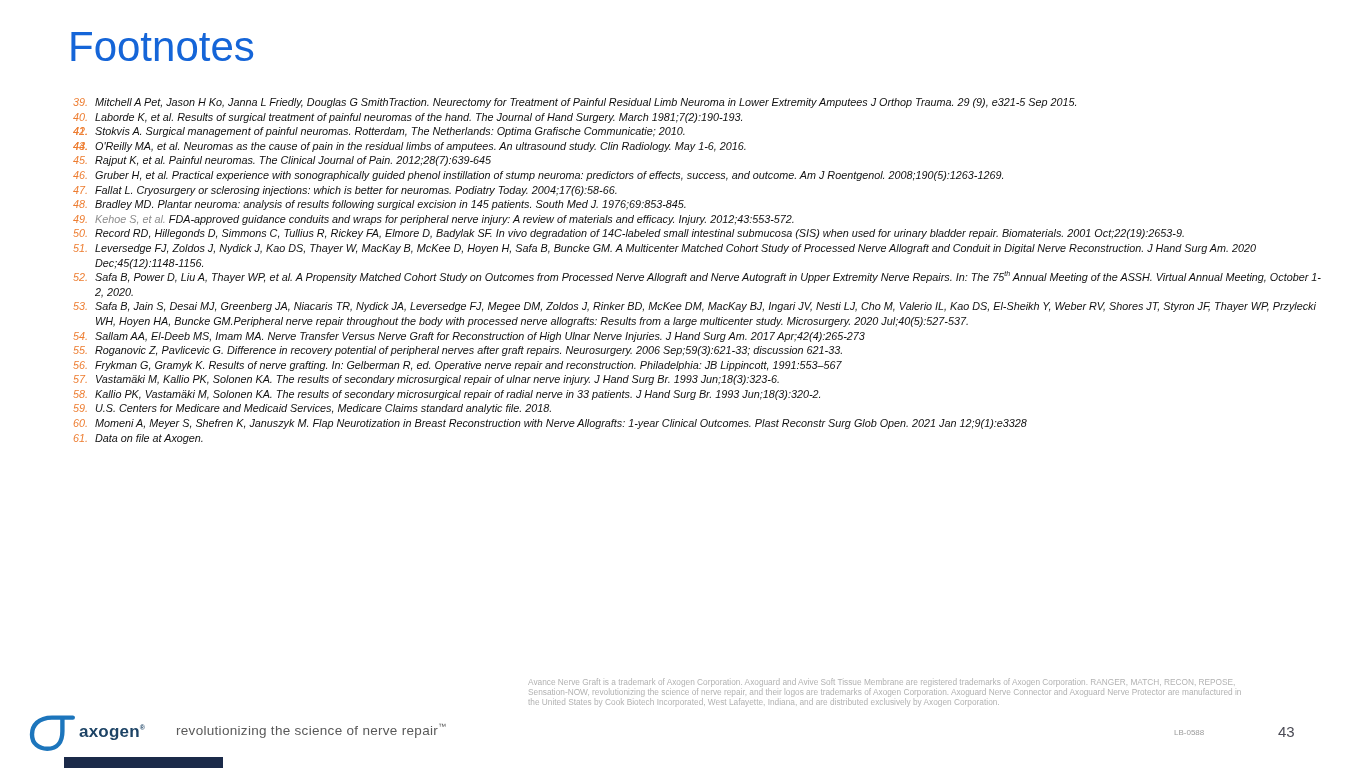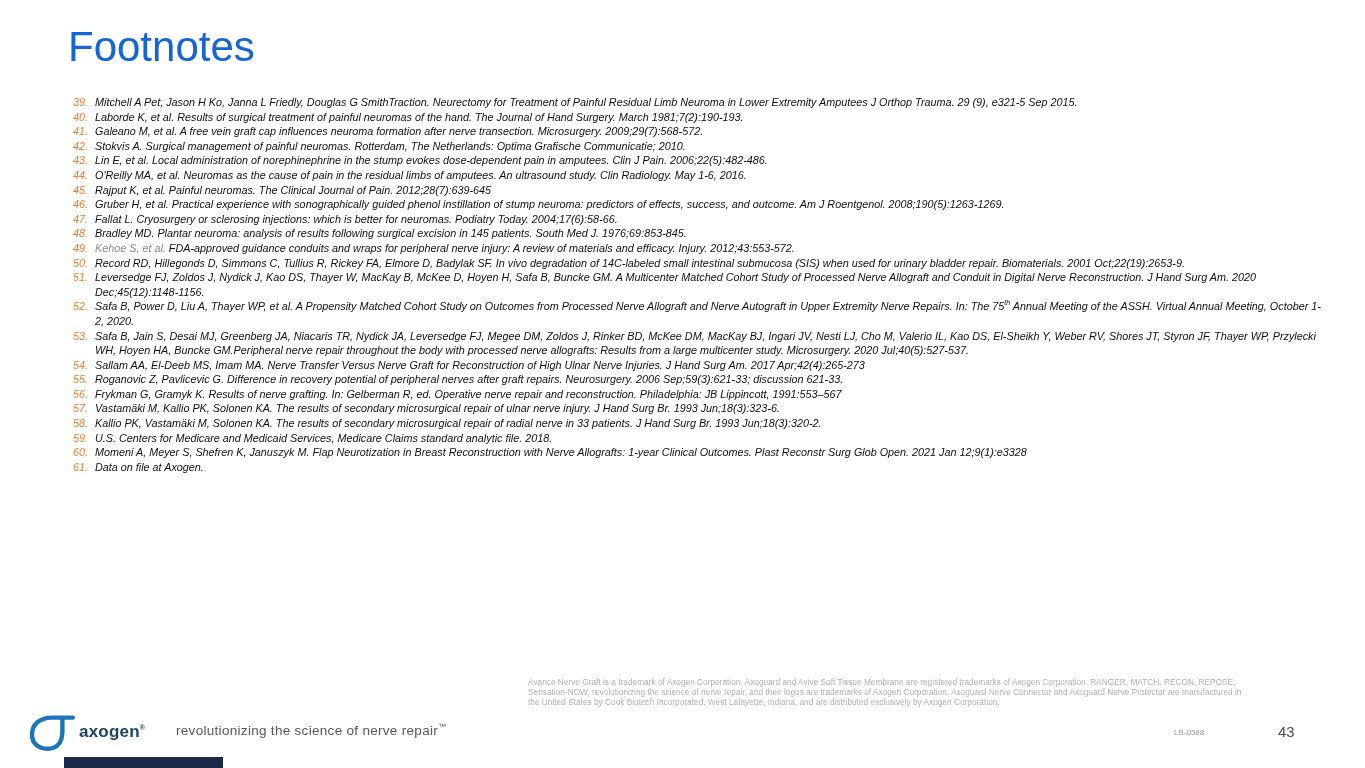--- a/index.html
+++ b/index.html
@@ -54,23 +54,23 @@
 </head>
 <body>
 
 <div class="slide">
 
   <h1 class="title">Footnotes</h1>
 
   <ol class="footnotes">
       <li><span class="fn-num">39.</span><span class="fn-text"><span>Mitchell A Pet, Jason H Ko, Janna L Friedly, Douglas G SmithTraction. Neurectomy for Treatment of Painful Residual Limb Neuroma in Lower Extremity Amputees J Orthop Trauma. 29 (9), e321-5 Sep 2015.</span></span></li>
       <li><span class="fn-num">40.</span><span class="fn-text"><span>Laborde K, et al. Results of surgical treatment of painful neuromas of the hand. The Journal of Hand Surgery. March 1981;7(2):190-193.</span></span></li>
-      <li><span class="fn-num">41.</span><span class="fn-text"><span>Galeano M, et al. A free vein graft cap influences neuroma formation after nerve transection. Microsurgery. 2009;29(7):568-572.</span></span></li>
+      <li><span class="fn-num">41.</span></li>
       <li><span class="fn-num">42.</span><span class="fn-text"><span>Stokvis A. Surgical management of painful neuromas. Rotterdam, The Netherlands: Optima Grafische Communicatie; 2010.</span></span></li>
-      <li><span class="fn-num">43.</span><span class="fn-text"><span>Lin E, et al. Local administration of norephinephrine in the stump evokes dose-dependent pain in amputees. Clin J Pain. 2006;22(5):482-486.</span></span></li>
+      <li><span class="fn-num">43.</span></li>
       <li><span class="fn-num">44.</span><span class="fn-text"><span>O'Reilly MA, et al. Neuromas as the cause of pain in the residual limbs of amputees. An ultrasound study. Clin Radiology. May 1-6, 2016.</span></span></li>
       <li><span class="fn-num">45.</span><span class="fn-text"><span>Rajput K, et al. Painful neuromas. The Clinical Journal of Pain. 2012;28(7):639-645</span></span></li>
       <li><span class="fn-num">46.</span><span class="fn-text"><span>Gruber H, et al. Practical experience with sonographically guided phenol instillation of stump neuroma: predictors of effects, success, and outcome. Am J Roentgenol. 2008;190(5):1263-1269.</span></span></li>
       <li><span class="fn-num">47.</span><span class="fn-text"><span>Fallat L. Cryosurgery or sclerosing injections: which is better for neuromas. Podiatry Today. 2004;17(6):58-66.</span></span></li>
       <li><span class="fn-num">48.</span><span class="fn-text"><span>Bradley MD. Plantar neuroma: analysis of results following surgical excision in 145 patients. South Med J. 1976;69:853-845.</span></span></li>
       <li><span class="fn-num">49.</span><span class="fn-text"><span class="seg-gray">Kehoe S, et al. </span><span>FDA-approved guidance conduits and wraps for peripheral nerve injury: A review of materials and efficacy. Injury. 2012;43:553-572.</span></span></li>
       <li><span class="fn-num">50.</span><span class="fn-text"><span>Record RD, Hillegonds D, Simmons C, Tullius R, Rickey FA, Elmore D, Badylak SF. In vivo degradation of 14C-labeled small intestinal submucosa (SIS) when used for urinary bladder repair. Biomaterials. 2001 Oct;22(19):2653-9.</span></span></li>
       <li><span class="fn-num">51.</span><span class="fn-text"><span>Leversedge FJ, Zoldos J, Nydick J, Kao DS, Thayer W, MacKay B, McKee D, Hoyen H, Safa B, Buncke GM. A Multicenter Matched Cohort Study of Processed Nerve Allograft and Conduit in Digital Nerve Reconstruction. J Hand Surg Am. 2020 Dec;45(12):1148-1156.</span></span></li>
       <li><span class="fn-num">52.</span><span class="fn-text"><span>Safa B, Power D, Liu A, Thayer WP, et al. A Propensity Matched Cohort Study on Outcomes from Processed Nerve Allograft and Nerve Autograft in Upper Extremity Nerve Repairs. In: The 75</span><sup>th</sup><span> Annual Meeting of the ASSH. Virtual Annual Meeting, October 1-2, 2020.</span></span></li>
       <li><span class="fn-num">53.</span><span class="fn-text"><span>Safa B, Jain S, Desai MJ, Greenberg JA, Niacaris TR, Nydick JA, Leversedge FJ, Megee DM, Zoldos J, Rinker BD, McKee DM, MacKay BJ, Ingari JV, Nesti LJ, Cho M, Valerio IL, Kao DS, El-Sheikh Y, Weber RV, Shores JT, Styron JF, Thayer WP, Przylecki WH, Hoyen HA, Buncke GM.Peripheral nerve repair throughout the body with processed nerve allografts: Results from a large multicenter study. Microsurgery. 2020 Jul;40(5):527-537.</span></span></li>

